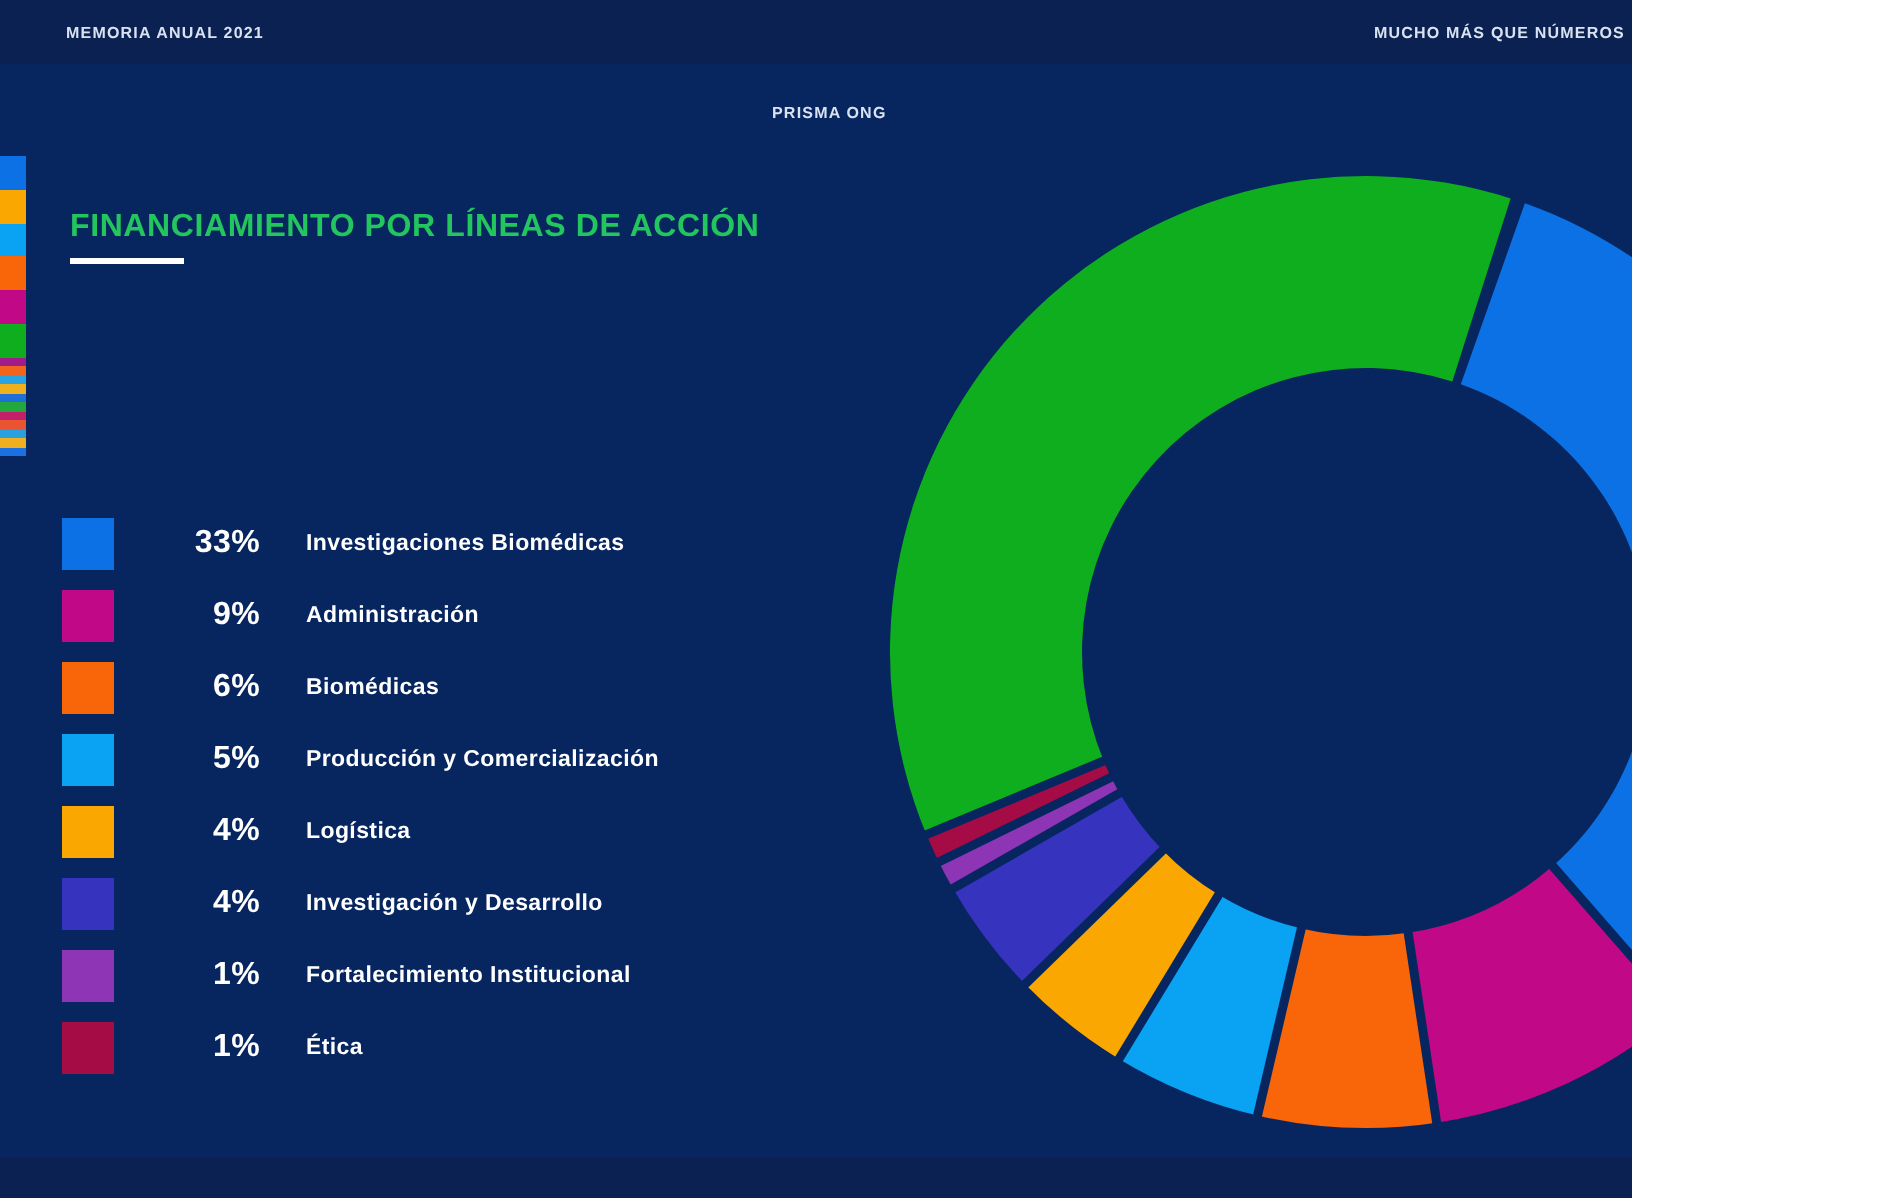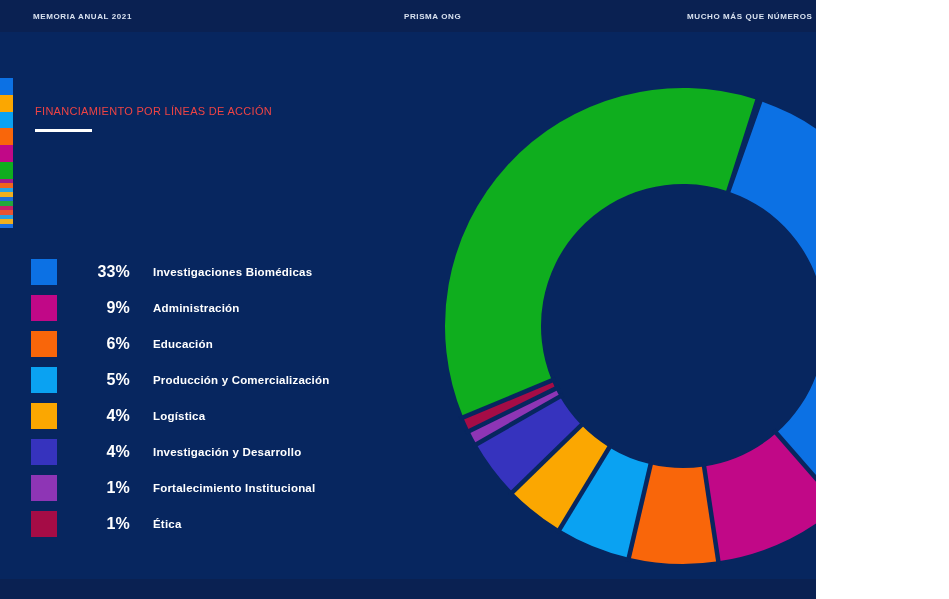--- a/index.html
+++ b/index.html
@@ -9,28 +9,28 @@
     font-family:"Liberation Sans", sans-serif;
     -webkit-font-smoothing:antialiased;
   }
   
   .topbar{position:absolute;left:0;top:0;width:949px;height:32px;background:#0A2152;}
   .bottombar{position:absolute;left:0;top:579px;width:949px;height:20px;background:#0A2152;}
   .h-text{
     position:absolute;top:12px;font-size:8px;font-weight:700;
     letter-spacing:.6px;color:#D9E2F0;white-space:nowrap;text-transform:uppercase;
   }
-  .h-left{left:33px;} .h-center{left:404px;} .h-motto{left:667px;padding-left:20px;} .h-page{left:911px;}
+  .h-left{left:33px;} .h-center{left:386px;margin-top:40px;} .h-motto{left:667px;padding-left:20px;} .h-page{left:911px;}
   
   .strip{position:absolute;left:0;top:78px;width:13px;display:flex;flex-direction:column;}
   .strip div{width:13px;}
   
   .title{
     position:absolute;left:35px;top:105px;margin:0;
-    font-size:11px;font-weight:400;letter-spacing:.3px;color:#ef4444;
+    font-size:16px;font-weight:700;letter-spacing:.3px;color:#22c55e;
     text-transform:uppercase;white-space:nowrap;
   }
   .underline{position:absolute;left:35px;top:129px;width:57px;height:2.5px;background:#FFFFFF;}
   
   .legend{position:absolute;left:31px;top:259px;}
   .legend-row{display:flex;align-items:center;height:26px;margin-bottom:10px;}
   .swatch{width:26px;height:26px;flex:0 0 26px;}
   .pct{
     width:70px;margin-left:3px;text-align:right;
     font-size:16px;font-weight:700;color:#FFFFFF;line-height:26px;letter-spacing:.2px;
@@ -82,21 +82,21 @@
         <span class="lbl">Investigaciones Biomédicas</span>
       </div>
       <div class="legend-row">
         <span class="swatch" style="background: rgb(193, 8, 135);"></span>
         <span class="pct">9%</span>
         <span class="lbl">Administración</span>
       </div>
       <div class="legend-row">
         <span class="swatch" style="background: rgb(249, 102, 10);"></span>
         <span class="pct">6%</span>
-        <span class="lbl">Educación</span>
+        <span class="lbl">Biomédicas</span>
       </div>
       <div class="legend-row">
         <span class="swatch" style="background: rgb(10, 162, 242);"></span>
         <span class="pct">5%</span>
         <span class="lbl">Producción y Comercialización</span>
       </div>
       <div class="legend-row">
         <span class="swatch" style="background: rgb(251, 167, 1);"></span>
         <span class="pct">4%</span>
         <span class="lbl">Logística</span>

